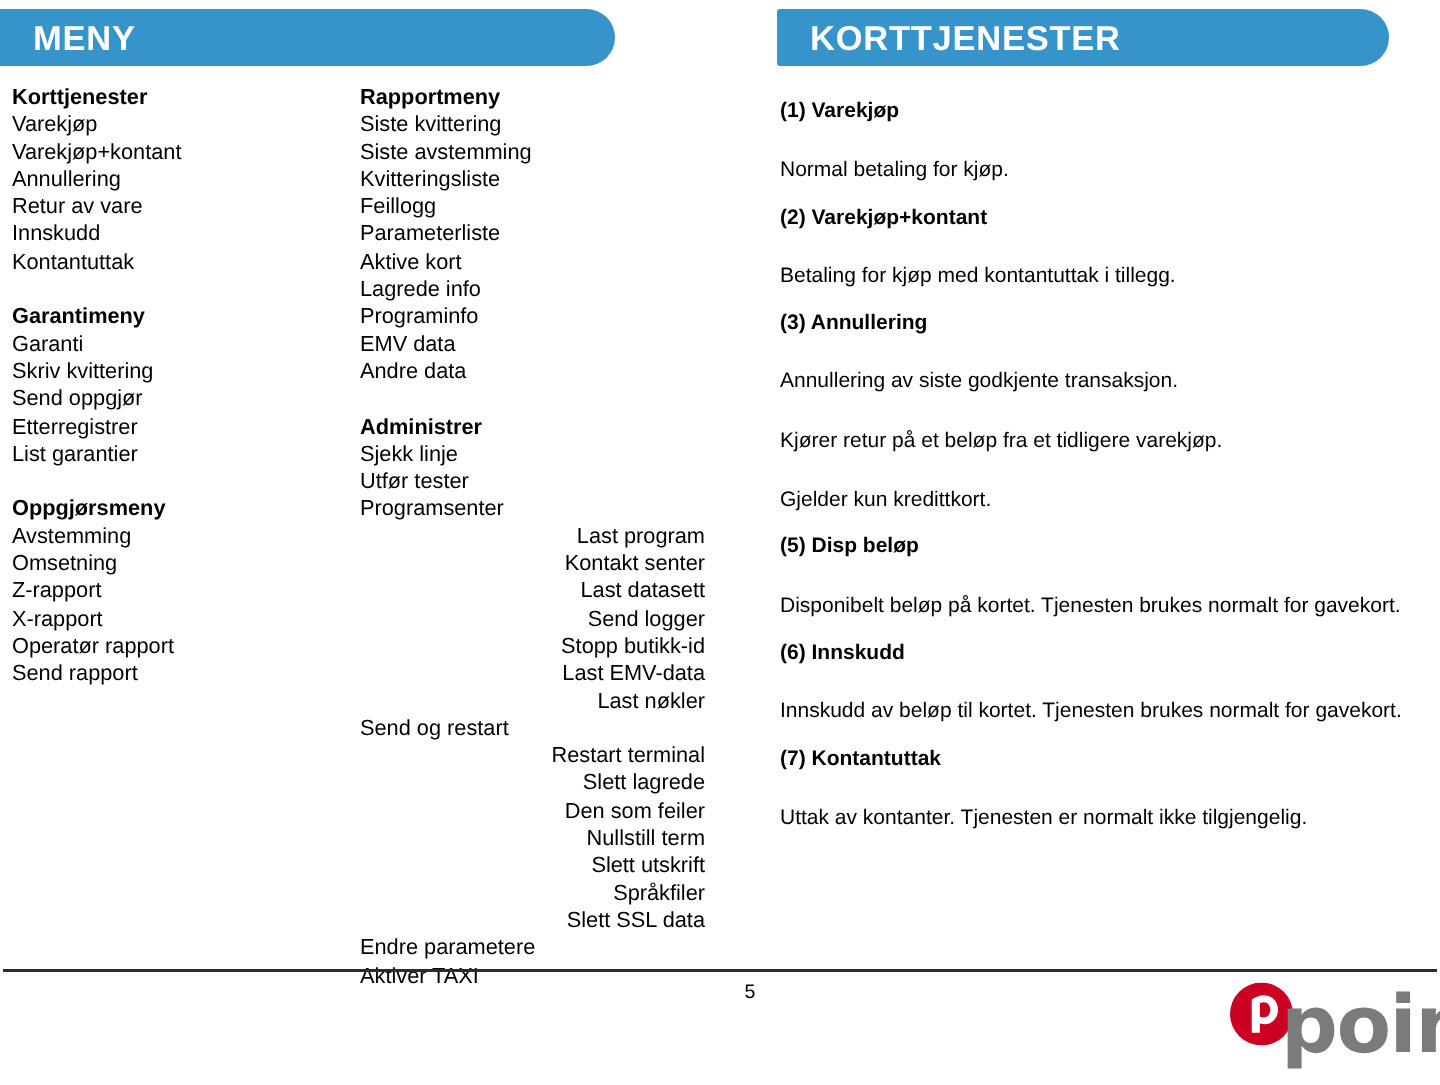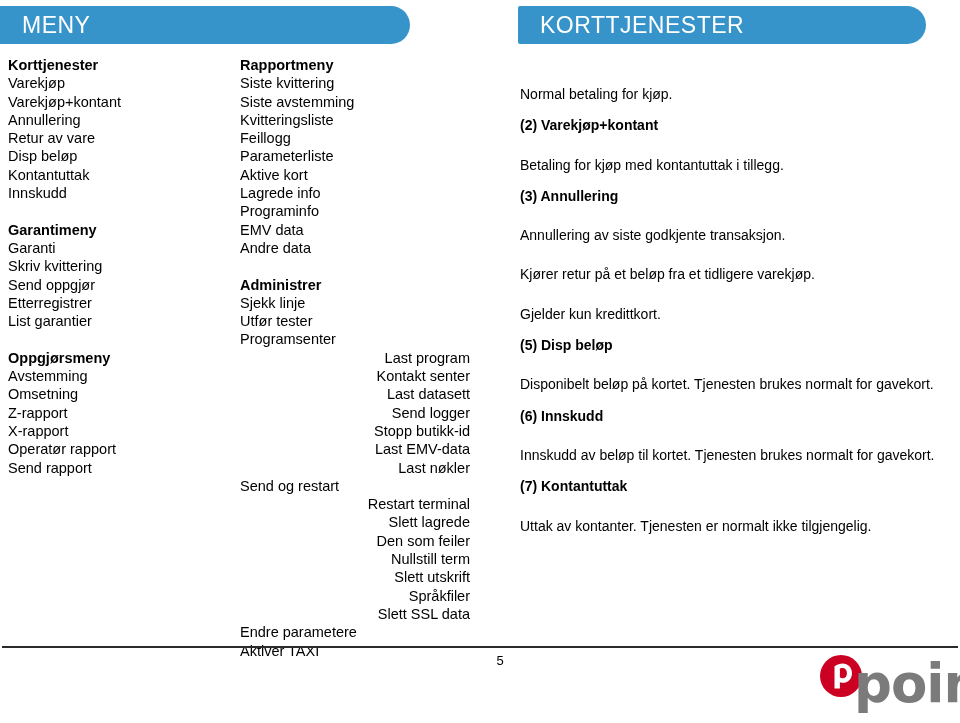--- a/index.html
+++ b/index.html
@@ -25,21 +25,21 @@
     height: 38px;
     background: #3694ca;
     border-top-right-radius: 19px;
     border-bottom-right-radius: 19px;
     display: flex;
     align-items: center;
   }
   .title-bar .title-text {
     color: #ffffff;
     font-size: 23px;
-    font-weight: normal;
+    font-weight: bold;
     letter-spacing: 0.5px;
     padding-left: 22px;
     white-space: nowrap;
   }
   #bar-meny {
     left: 0px;
     top: 6px;
     width: 410px;
   }
   #bar-kort {
@@ -153,23 +153,22 @@
   <div class="title-bar" id="bar-kort">
     <span class="title-text">KORTTJENESTER</span>
   </div>
 
   <div class="menu-col" id="col-left">
       <div class="menu-heading">Korttjenester</div>
       <div class="menu-item">Varekjøp</div>
       <div class="menu-item">Varekjøp+kontant</div>
       <div class="menu-item">Annullering</div>
       <div class="menu-item">Retur av vare</div>
-      <div class="menu-item">Disp beløp</div>
+      <div class="menu-item">Innskudd</div>
       <div class="menu-item">Kontantuttak</div>
-      <div class="menu-item">Innskudd</div>
       <div class="menu-gap"></div>
       <div class="menu-heading">Garantimeny</div>
       <div class="menu-item">Garanti</div>
       <div class="menu-item">Skriv kvittering</div>
       <div class="menu-item">Send oppgjør</div>
       <div class="menu-item">Etterregistrer</div>
       <div class="menu-item">List garantier</div>
       <div class="menu-gap"></div>
       <div class="menu-heading">Oppgjørsmeny</div>
       <div class="menu-item">Avstemming</div>
@@ -211,20 +210,21 @@
       <div class="menu-item indent">Nullstill term</div>
       <div class="menu-item indent">Slett utskrift</div>
       <div class="menu-item indent">Språkfiler</div>
       <div class="menu-item indent">Slett SSL data</div>
       <div class="menu-item">Endre parametere</div>
       <div class="menu-item">Aktiver TAXI</div>
     </div>
 
   <div id="col-right">
       <div class="desc-block">
+        <div class="desc-title">(1) Varekjøp</div>
         <div class="desc-line">Normal betaling for kjøp.</div>
       </div>
       <div class="desc-block">
         <div class="desc-title">(2) Varekjøp+kontant</div>
         <div class="desc-line">Betaling for kjøp med kontantuttak i tillegg.</div>
       </div>
       <div class="desc-block">
         <div class="desc-title">(3) Annullering</div>
         <div class="desc-line">Annullering av siste godkjente transaksjon.</div>
       </div>

